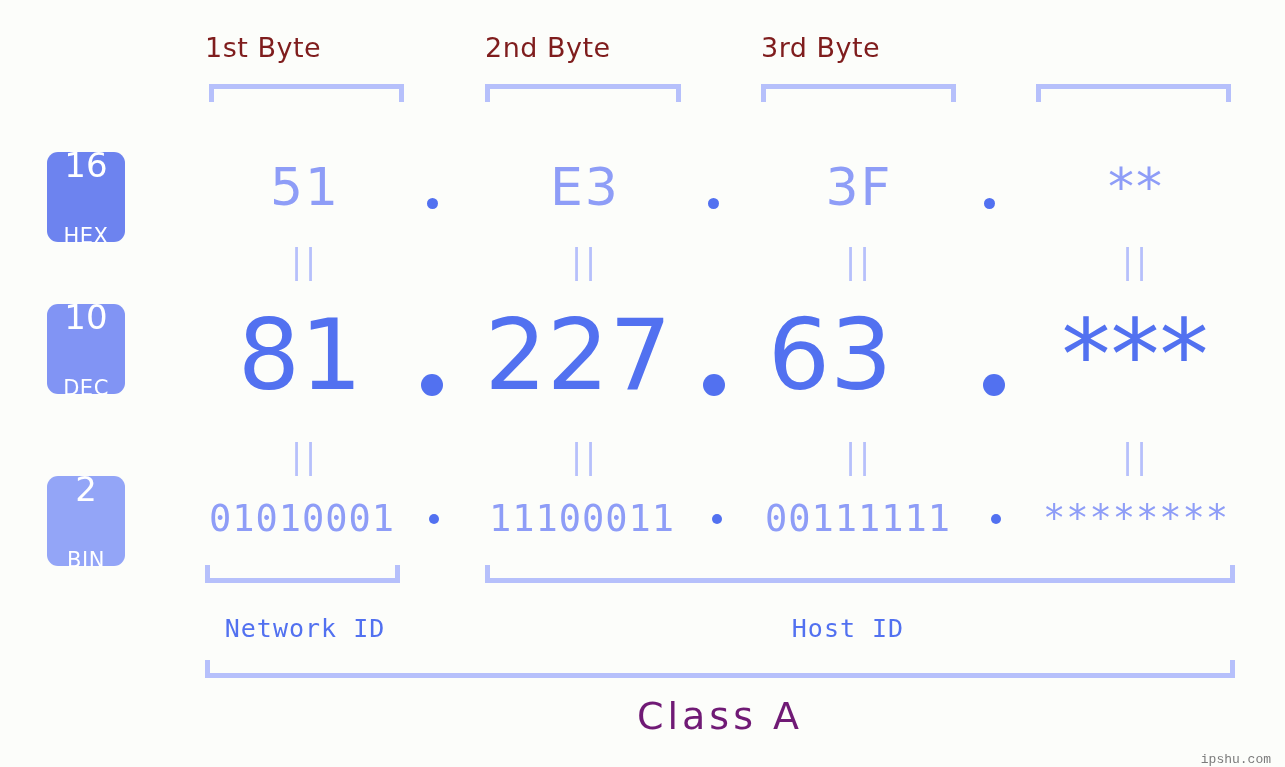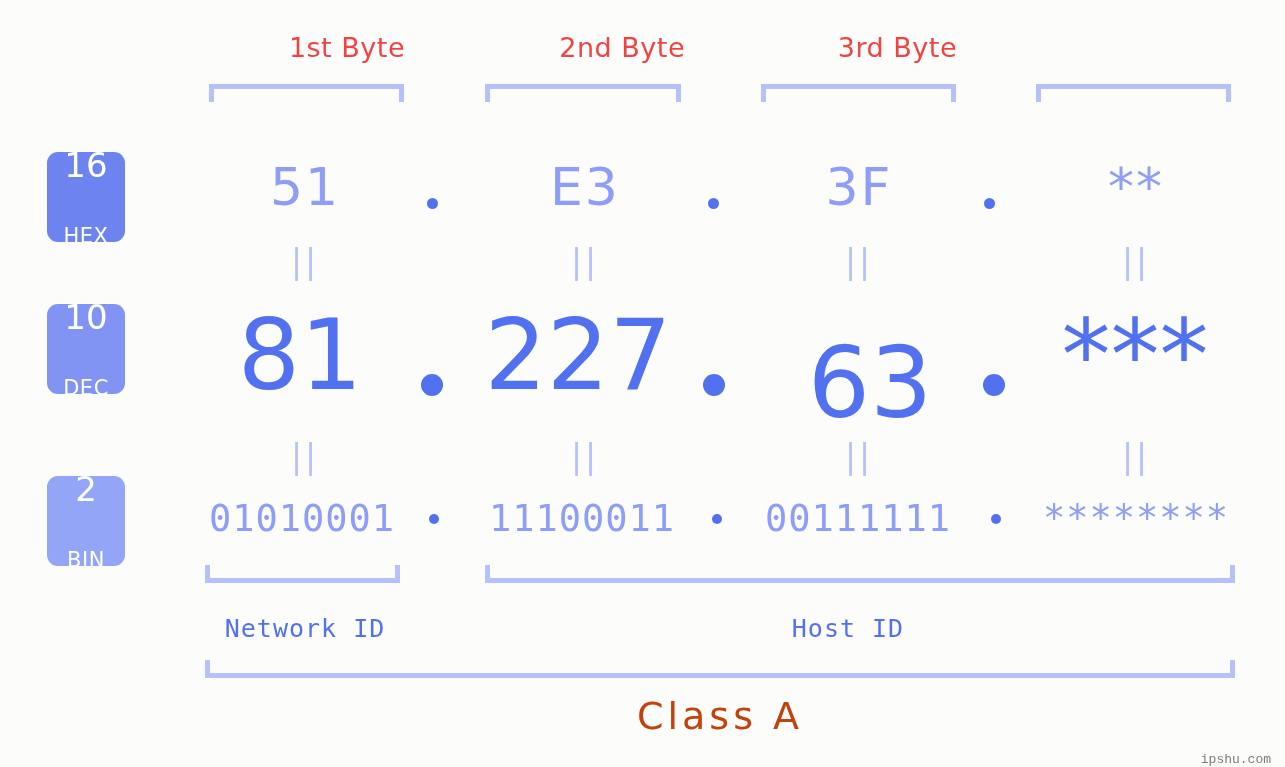--- a/index.html
+++ b/index.html
@@ -20,24 +20,24 @@
     position: absolute;
     left: 0; top: 0;
     width: 1285px;
     height: 767px;
   }
 
   
   .byte-head {
     position: absolute;
     top: 32px;
-    text-align: right;
+    text-align: left;
     font-family: "DejaVu Sans", sans-serif;
     font-size: 27px;
-    color: #ef4444;
+    color: #7f1d1d;
     letter-spacing: .5px;
     white-space: nowrap;
   }
 
   
   .bracket {
     position: absolute;
     box-sizing: border-box;
     border-color: #b6c0fb;
     border-style: solid;
@@ -140,21 +140,21 @@
     font-size: 25px;
     color: #5271f0;
     letter-spacing: 1px;
     white-space: nowrap;
   }
   .class-label {
     position: absolute;
     text-align: center;
     font-family: "DejaVu Sans", sans-serif;
     font-size: 38px;
-    color: #c2410c;
+    color: #701a75;
     letter-spacing: 4px;
     white-space: nowrap;
   }
   .watermark {
     position: absolute;
     right: 14px;
     top: 712px;
     font-family: Liberation Mono, monospace;
     font-size: 13px;
     color: #7b7b7b;
@@ -201,21 +201,21 @@
   </div>
 
   <div class="eqmark" style="left:205px; top:245px; width:200px;">||</div>
   <div class="eqmark" style="left:485px; top:245px; width:200px;">||</div>
   <div class="eqmark" style="left:761px; top:245px; width:196px;">||</div>
   <div class="eqmark" style="left:1036px; top:245px; width:200px;">||</div>
 
   <div class="row-dec">
     <div class="cell" style="left:200px; width:200px;">81</div>
     <div class="cell" style="left:478px; width:200px;">227</div>
-    <div class="cell" style="left:772px; width:196px;margin-top:28px;">63</div>
+    <div class="cell" style="left:732px; width:196px;">63</div>
     <div class="cell" style="left:1035px; width:200px;">***</div>
 
     <div class="dot dot-lg" style="left:421px; top:374px;"></div>
     <div class="dot dot-lg" style="left:703px; top:374px;"></div>
     <div class="dot dot-lg" style="left:983px; top:374px;"></div>
   </div>
 
   <div class="eqmark" style="left:205px; top:440px; width:200px;">||</div>
   <div class="eqmark" style="left:485px; top:440px; width:200px;">||</div>
   <div class="eqmark" style="left:761px; top:440px; width:196px;">||</div>

